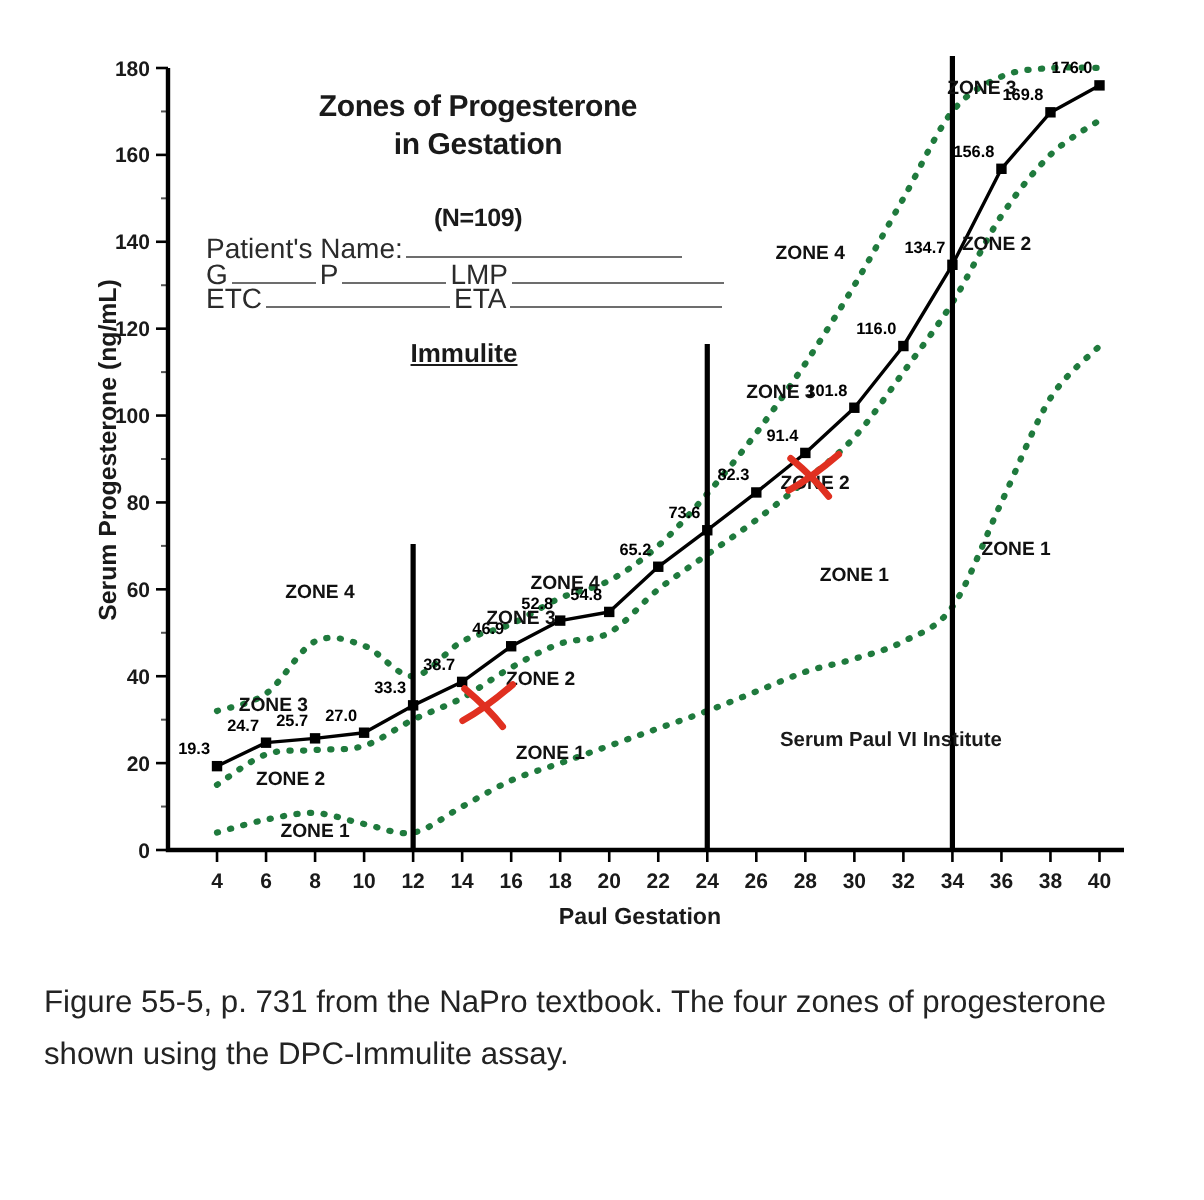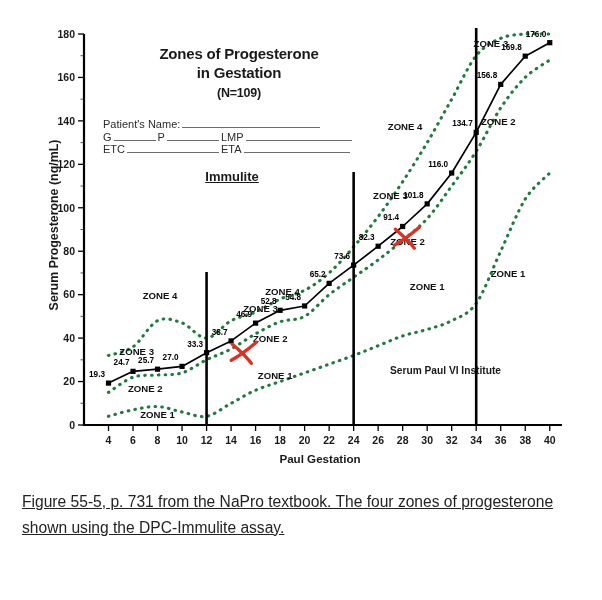--- a/index.html
+++ b/index.html
@@ -49,38 +49,38 @@
     width: 240px;
     text-align: center;
     font-weight: bold;
     font-size: 15px;
     line-height: 19px;
     letter-spacing: -0.2px;
   }
   #chart-title-block .sub-n {
     font-size: 12.5px;
     display: block;
-    margin-top: 2px;
+    margin-top: 18px;
   }
 
   #assay-label {
     left: 112px;
     top: 169px;
     width: 240px;
     text-align: center;
     font-weight: bold;
     font-size: 13px;
     text-decoration: underline;
   }
 
   
   #patient-form {
     left: 103px;
     top: 118px;
-    font-size: 11px;
+    font-size: 14px;
     line-height: 12.6px;
     color: #2b2b2b;
   }
   #patient-form .frow {
     display: flex;
     align-items: baseline;
     white-space: nowrap;
   }
   #patient-form .rule {
     display: inline-block;
@@ -127,21 +127,20 @@
   
   #figure-caption {
     position: absolute;
     left: 22px;
     top: 489px;
     width: 562px;
     font-size: 15.6px;
     line-height: 26px;
     color: #232323;
     font-family: "Liberation Sans", sans-serif;
-    text-decoration: underline;
   }
 
   
   text { font-family: "Liberation Sans", sans-serif; }
   .tick-label { font-size: 10.5px; fill: #1a1a1a; font-weight: bold; }
   .zone-label { font-size: 9.6px; fill: #111111; font-weight: bold; }
   .pt-label   { font-size: 8.2px; fill: #000000; font-weight: bold; }
   .axis-line  { stroke: #000000; stroke-width: 2.2; fill: none; }
   .tick-mark  { stroke: #000000; stroke-width: 1.3; }
   .tick-minor { stroke: #555555; stroke-width: 1; }

